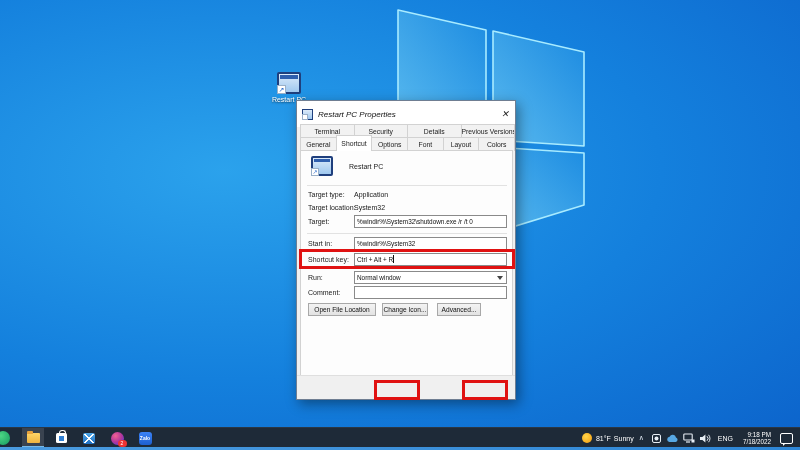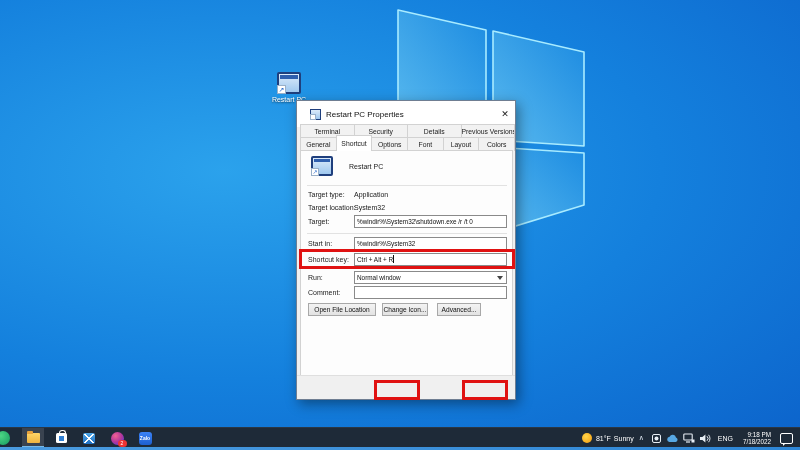--- a/index.html
+++ b/index.html
@@ -16,21 +16,21 @@
   .ico-app{width:24px;height:22px;margin:0 auto;position:relative;
     background:linear-gradient(180deg,#dcebfa 0%,#9fc8ef 100%);
     border:2px solid #1f3f7d;border-radius:2px;box-sizing:border-box;}
   .ico-app .tb{position:absolute;top:1px;left:1px;right:1px;height:4px;background:#2f5fae;}
   .sc-arrow{position:absolute;left:-2px;bottom:-2px;width:9px;height:9px;background:#fff;
     border:1px solid #9ab0c8;font-size:7px;line-height:8px;color:#1c62c8;text-align:center;box-sizing:border-box;}
   .desk-label{margin-top:2px;font-size:7px;color:#fff;text-shadow:0 1px 2px rgba(0,0,0,.65);}
   
   #dlg{left:296px;top:100px;width:220px;height:300px;z-index:10;background:#f0f0f0;
     border:1px solid #6f7e92;box-shadow:3px 4px 12px rgba(0,0,0,.4);box-sizing:border-box;}
-  #dlg-title{height:26px;background:#fff;display:flex;align-items:center;padding-left:13px;}
+  #dlg-title{height:26px;background:#fff;display:flex;align-items:center;padding-left:5px;font-style:italic;}
   #dlg-title .t-ico{width:9px;height:9px;background:linear-gradient(180deg,#dcebfa,#9fc8ef);
     border:1px solid #1f3f7d;position:relative;flex:0 0 auto;}
   #dlg-title .t-ico i{position:absolute;left:-1px;bottom:-1px;width:4px;height:4px;background:#fff;border:1px solid #9ab0c8;}
   #dlg-title .txt{font-size:8px;color:#111;margin-left:5px;flex:1;}
   #dlg-close{width:14px;height:13px;text-align:center;font-size:9px;line-height:13px;color:#222;margin-right:3px;cursor:default;}
   
   .tabrow{position:absolute;left:3px;width:214px;display:flex;}
   .tab{flex:1;height:13px;font-size:6.8px;color:#222;text-align:center;line-height:13px;
        background:#f2f2f2;border:1px solid #d2d2d2;border-bottom:none;margin-right:-1px;
        white-space:nowrap;overflow:hidden;}

